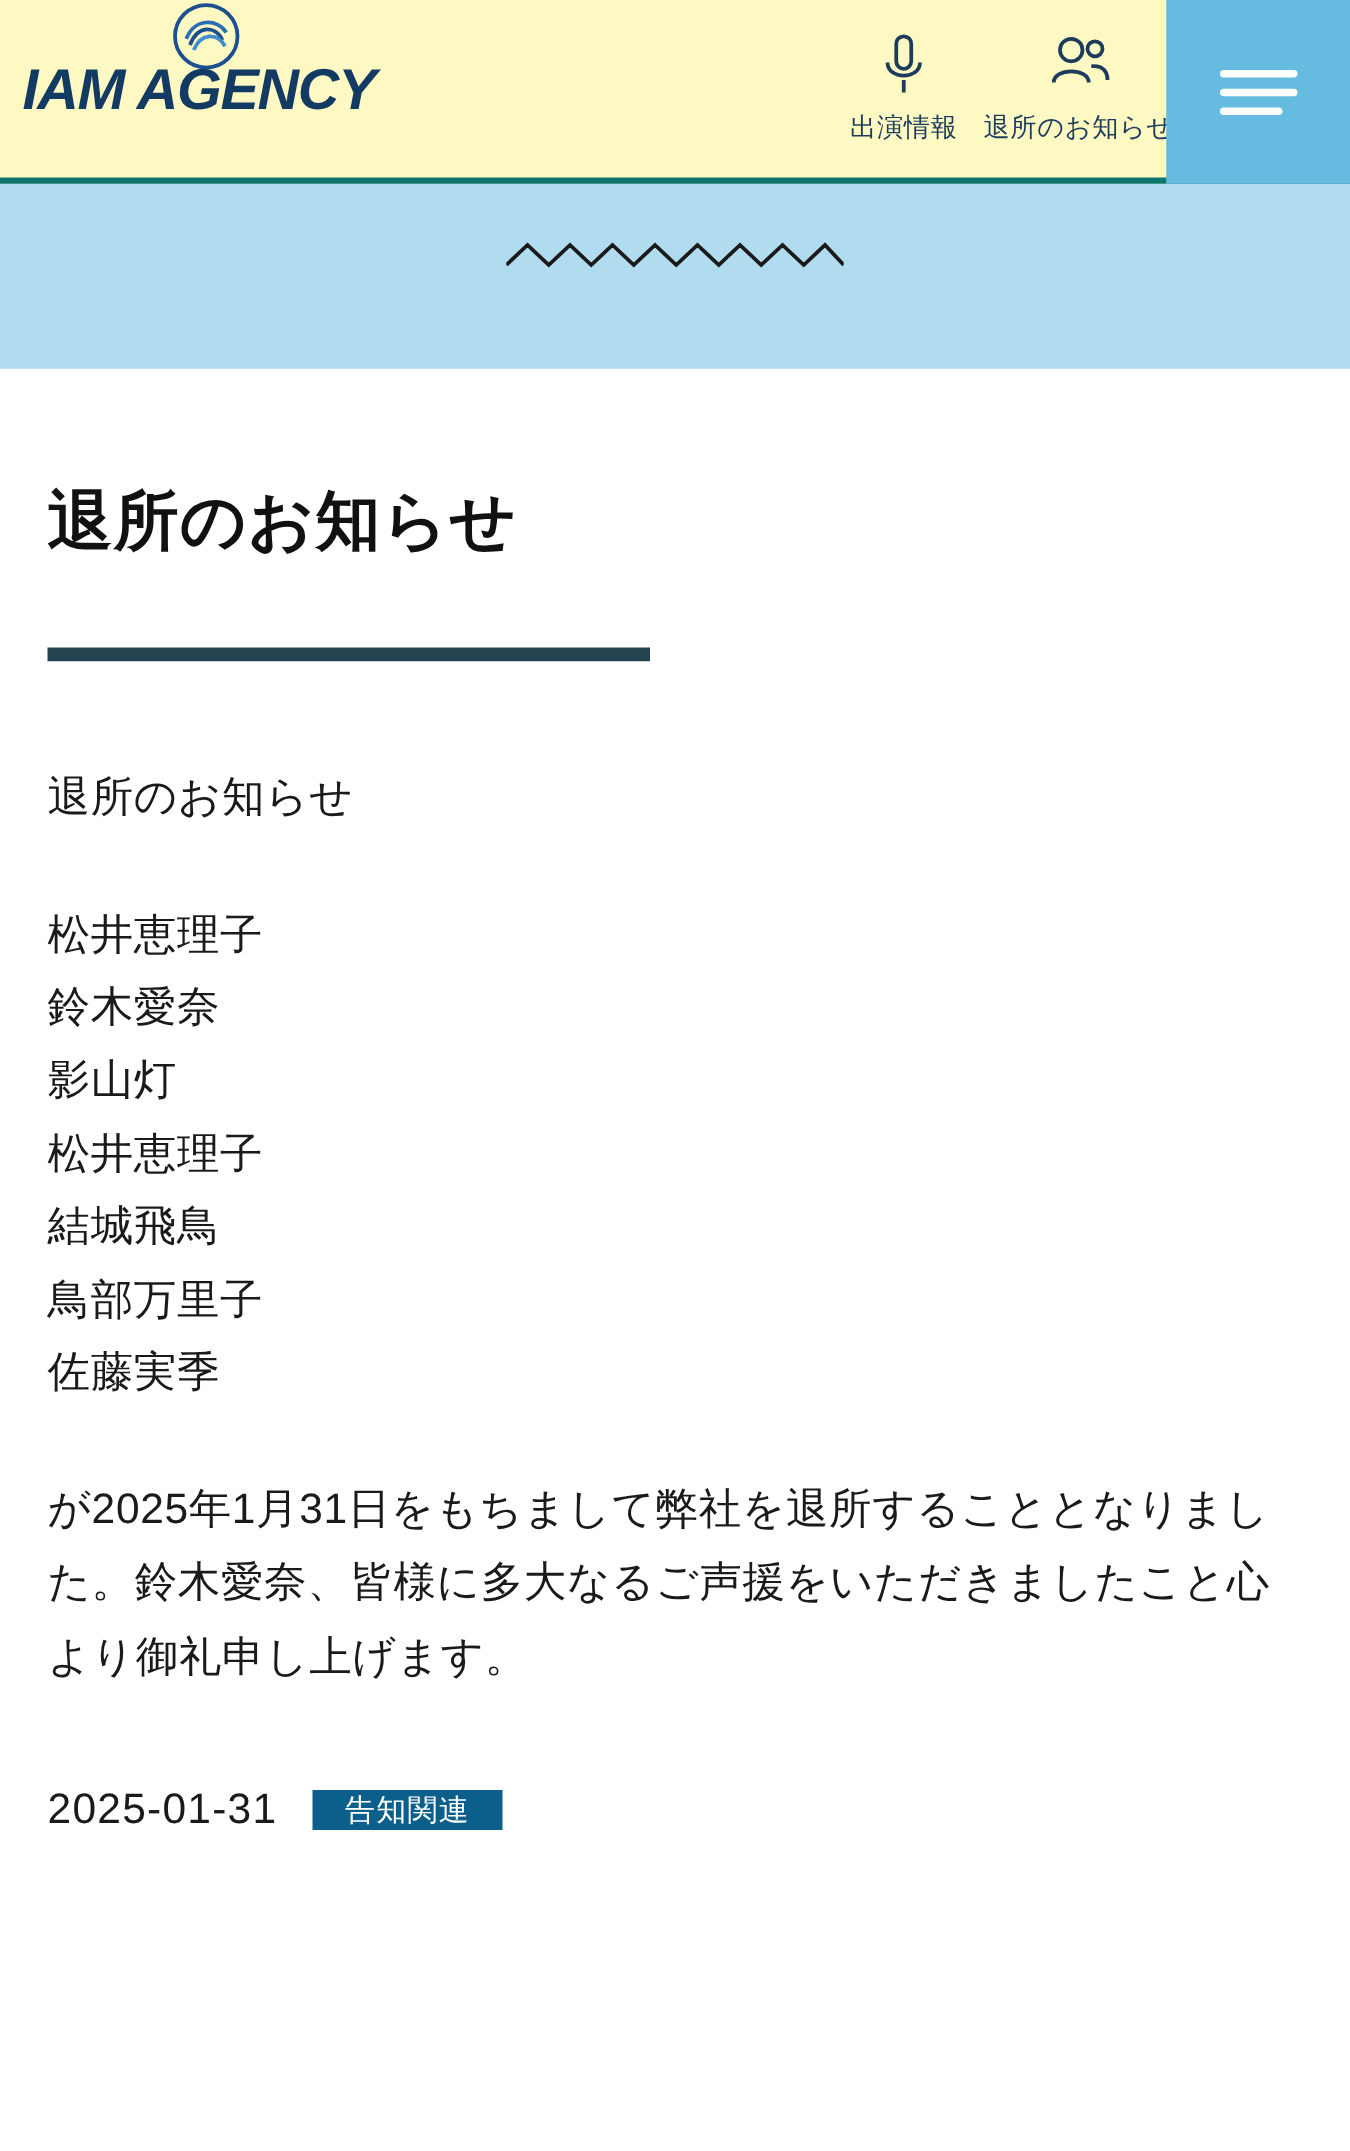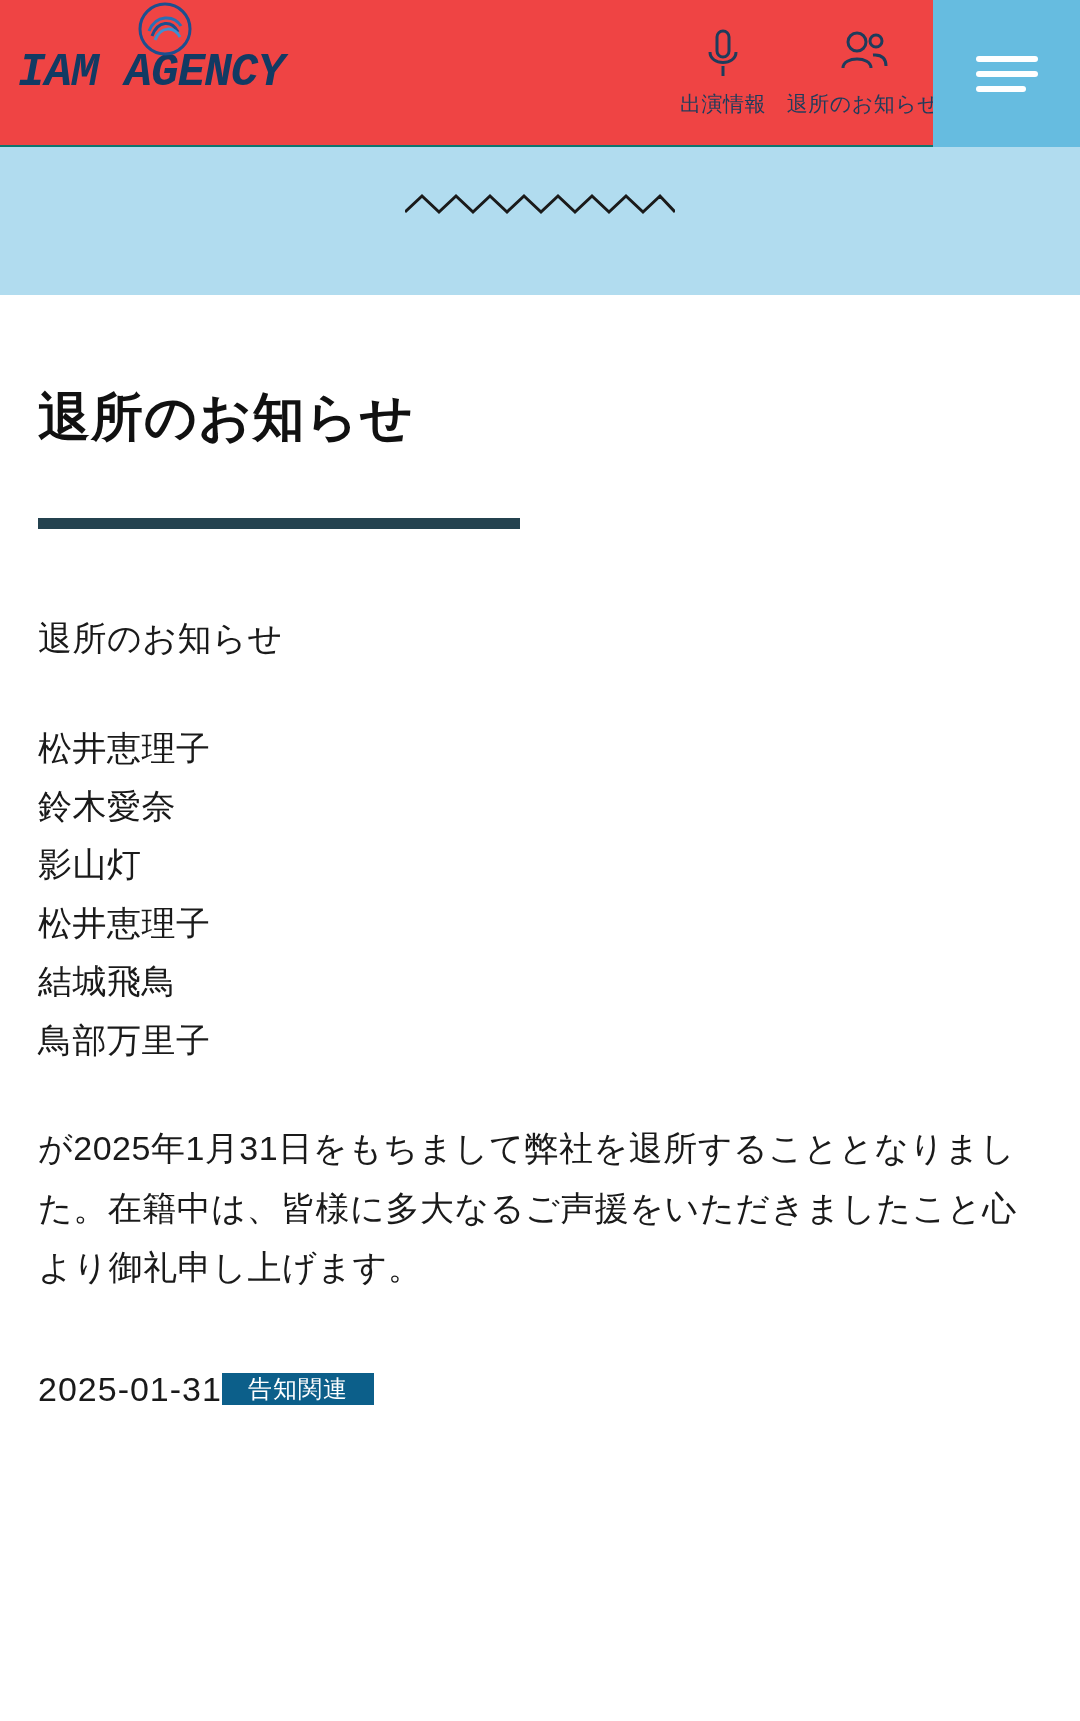--- a/index.html
+++ b/index.html
@@ -46,26 +46,25 @@
     height: 30px;
   }
 
   
   .header {
     position: absolute;
     top: 0;
     left: 0;
     width: 100%;
     height: 147px;
-    background: #ef4444;
+    background: #fef9c3;
     display: flex;
     align-items: stretch;
     z-index: 20;
-    border-bottom: 2px solid #0f766e;
-    font-family: Liberation Mono, monospace;
+    border-bottom: 5px solid #0f766e;
   }
   .logo-wrap {
     display: flex;
     align-items: center;
     padding-left: 18px;
     flex: 0 0 auto;
   }
   .logo-text {
     font-size: 46px;
     font-weight: 800;
@@ -155,20 +154,21 @@
     letter-spacing: 0.5px;
   }
   .body-text p { margin: 0 0 50px 0; }
   .name-list { margin: 0 0 50px 0; }
   .name-list div { line-height: 1.72; }
   .closing { margin: 0; }
 
   .meta-row {
     display: flex;
     align-items: center;
+    gap: 28px;
     margin-top: 72px;
     padding-bottom: 60px;
   }
   .meta-date {
     font-size: 34px;
     color: #1a1a1a;
     letter-spacing: 1px;
   }
   .tag {
     background: #0c5f8a;
@@ -248,23 +248,24 @@
   <div class="body-text">
     <p>退所のお知らせ</p>
 
     <div class="name-list">
       <div>松井恵理子</div>
       <div>鈴木愛奈</div>
       <div>影山灯</div>
       <div>松井恵理子</div>
       <div>結城飛鳥</div>
       <div>鳥部万里子</div>
+      <div>佐藤実季</div>
     </div>
 
-    <p class="closing">が2025年1月31日をもちまして弊社を退所することとなりました。在籍中は、皆様に多大なるご声援をいただきましたこと心より御礼申し上げます。</p>
+    <p class="closing">が2025年1月31日をもちまして弊社を退所することとなりました。鈴木愛奈、皆様に多大なるご声援をいただきましたこと心より御礼申し上げます。</p>
   </div>
 
   <div class="meta-row">
     <span class="meta-date">2025-01-31</span>
     <span class="tag">告知関連</span>
   </div>
 
 </div>
 
 </body></html>

